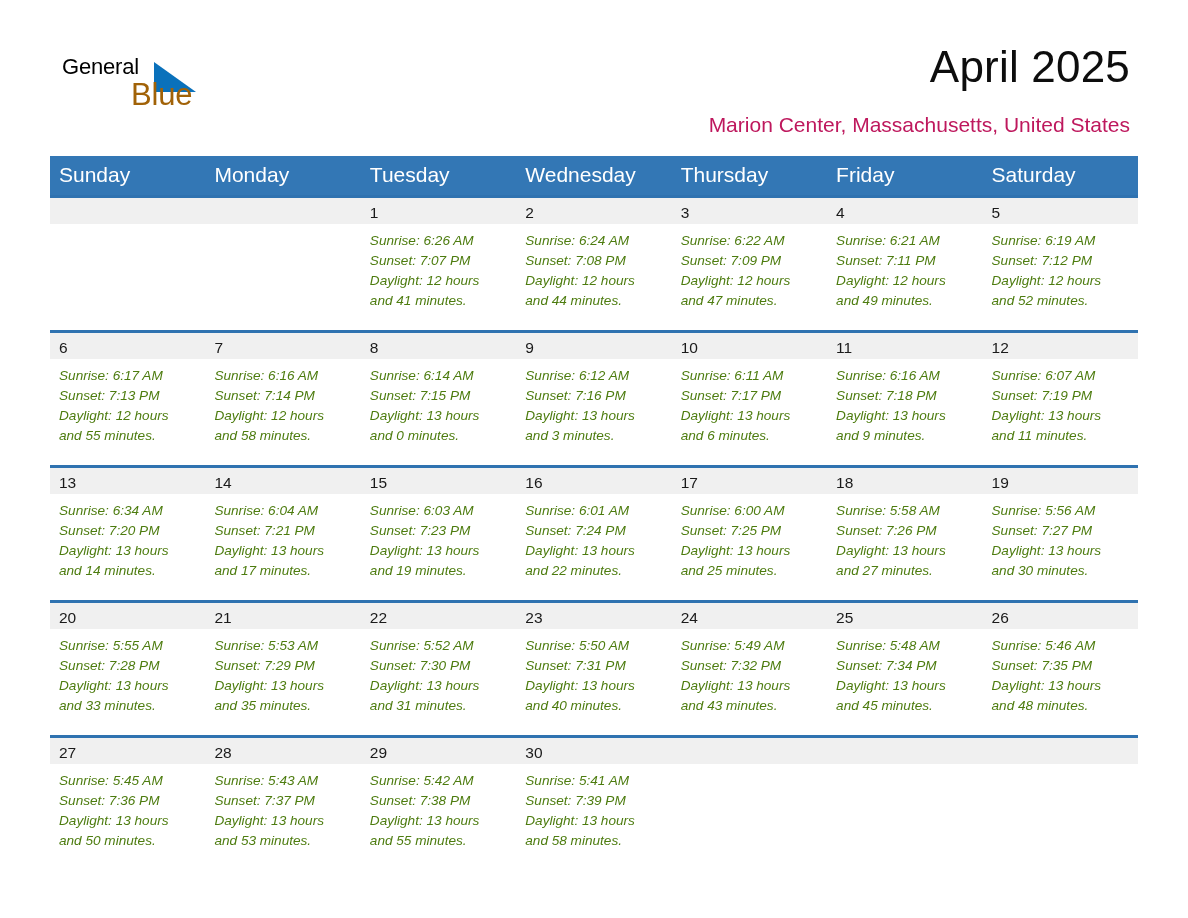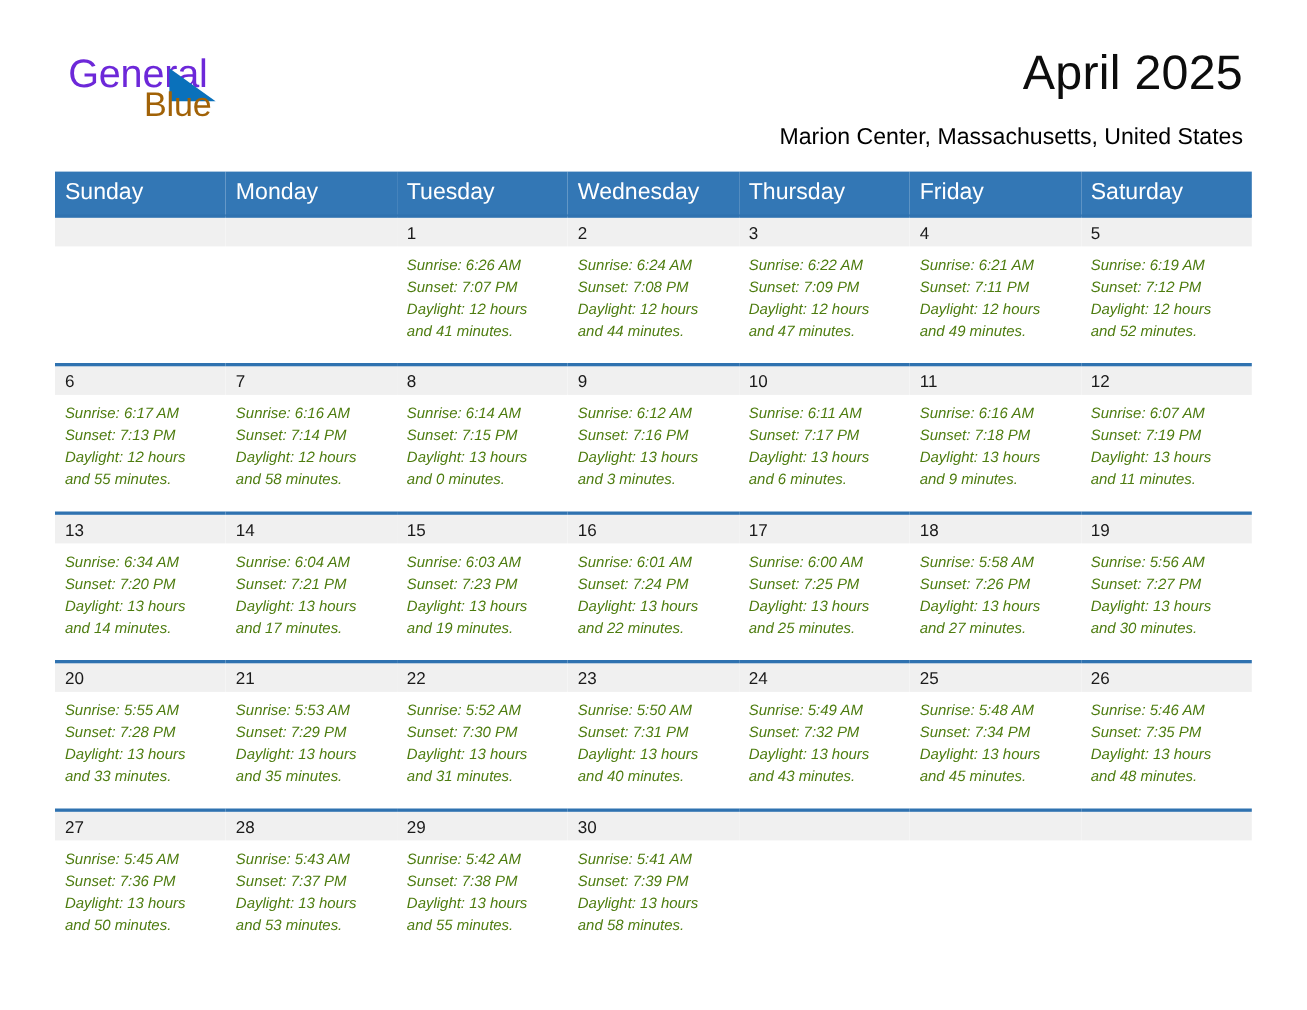--- a/index.html
+++ b/index.html
@@ -26,23 +26,23 @@
   }
   .logo {
     position: relative;
     width: 230px;
     height: 74px;
     user-select: none;
   }
   .logo-general {
     position: absolute;
     left: 4px; top: 6px;
-    font-size: 36px;
+    font-size: 22px;
     line-height: 34px;
-    color: #6d28d9;
+    color: #000000;
     letter-spacing: -0.2px;
   }
   .logo-tri {
     position: absolute;
     left: 96px; top: 18px;
     width: 0; height: 0;
     border-left: 42px solid #0a71bb;
     border-top: 30px solid transparent;
   }
   .logo-blue {
@@ -63,21 +63,21 @@
     color: #0d0d0d;
     font-weight: normal;
     margin: 0;
     letter-spacing: 0.2px;
   }
 
   .location {
     text-align: right;
     font-size: 21px;
     line-height: 26px;
-    color: #000000;
+    color: #be185d;
     padding: 8px 58px 0 58px;
   }
 
   
   .calendar {
     margin: 18px 50px 0 50px;
     width: 1088px;
     border-collapse: collapse;
     table-layout: fixed;
   }

